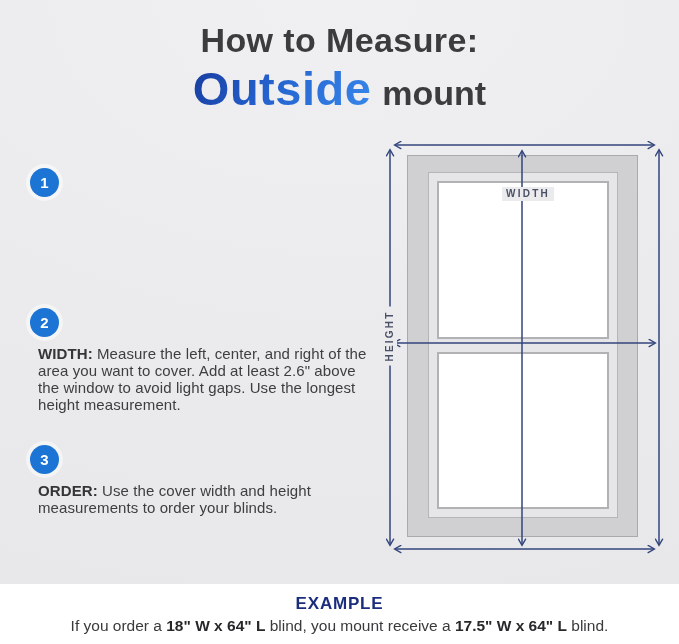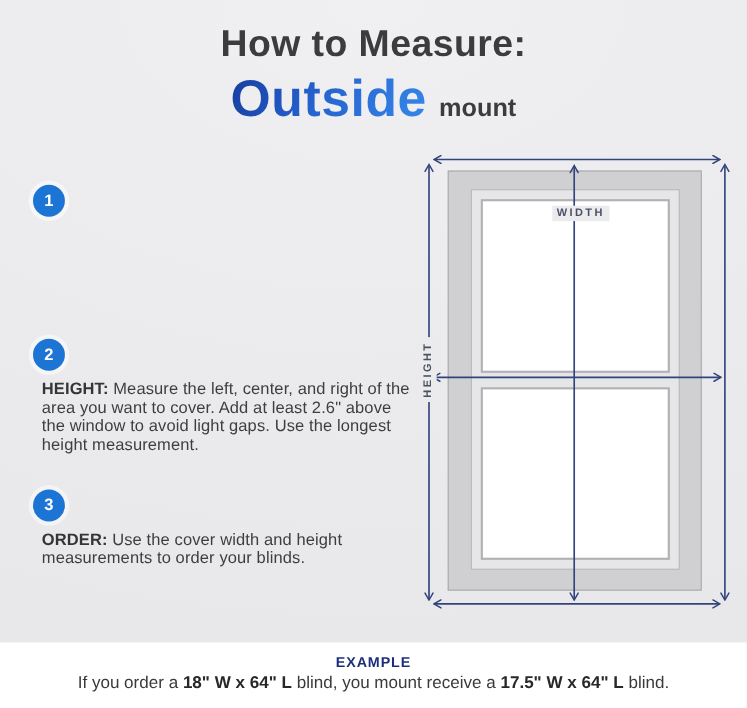--- a/index.html
+++ b/index.html
@@ -18,21 +18,21 @@
   .title-highlight{
     font-size:47px; font-weight:bold; letter-spacing:.5px; color:#2057c9;
   }
   @supports (-webkit-background-clip: text){
     .title-highlight{
       background:linear-gradient(115deg,#173c9e 0%,#2563cf 45%,#3787ea 100%);
       -webkit-background-clip:text; background-clip:text;
       -webkit-text-fill-color:transparent; color:transparent;
     }
   }
-  .title-suffix{ font-size:23px; font-weight:bold; color:#3c3c3e; }
+  .title-suffix{ font-size:34px; font-weight:bold; color:#3c3c3e; }
 
   
   .step{ position:absolute; left:28px; width:348px; }
   .step-1{ top:168px; } .step-2{ top:308px; } .step-3{ top:445px; }
   .badge{
     width:29px; height:29px; margin-left:2px; border-radius:50%;
     background:#1c74d4; color:#fff; font-weight:bold; font-size:15px;
     display:flex; align-items:center; justify-content:center;
     box-shadow:0 0 0 4px rgba(255,255,255,.5);
   }
@@ -64,21 +64,21 @@
   }
   .dim-label.width{ top:3px; left:50%; transform:translateX(-50%);margin-top:48px; }
   .dim-label.height{ left:7px; top:200px; transform:translate(-50%,-50%) rotate(-90deg); }
 
   
   .footer{
     position:absolute; left:0; right:0; top:584px; height:60px;
     background:#ffffff; text-align:center;
   }
   .example-heading{
-    margin-top:10px; font-size:13px; font-weight:bold; letter-spacing:.8px; color:#1b2e7d;
+    margin-top:10px; font-size:17px; font-weight:bold; letter-spacing:.8px; color:#1b2e7d;
   }
   .example-text{ margin-top:3px; font-size:15.5px; color:#3a3a3c; }
   .example-text b{ color:#28282a; }
 </style>
 </head>
 <body>
 
 <div class="canvas">
 
   <header class="title-block">
@@ -88,21 +88,21 @@
       <span class="title-suffix">mount</span>
     </div>
   </header>
 
   <section class="step step-1">
     <div class="badge">1</div>
   </section>
 
   <section class="step step-2">
     <div class="badge">2</div>
-    <p><b>HEIGHT:</b><span> Measure the left, center, and right of the area you want to cover. Add at least 2.6" above the window to avoid light gaps. Use the longest height measurement.</span></p>
+    <p><b>WIDTH:</b><span> Measure the left, center, and right of the area you want to cover. Add at least 2.6" above the window to avoid light gaps. Use the longest height measurement.</span></p>
   </section>
 
   <section class="step step-3">
     <div class="badge">3</div>
     <p><b>ORDER:</b><span> Use the cover width and height measurements to order your blinds.</span></p>
   </section>
 
   <div class="diagram">
     <div class="win-outer">
       <div class="win-inner">

